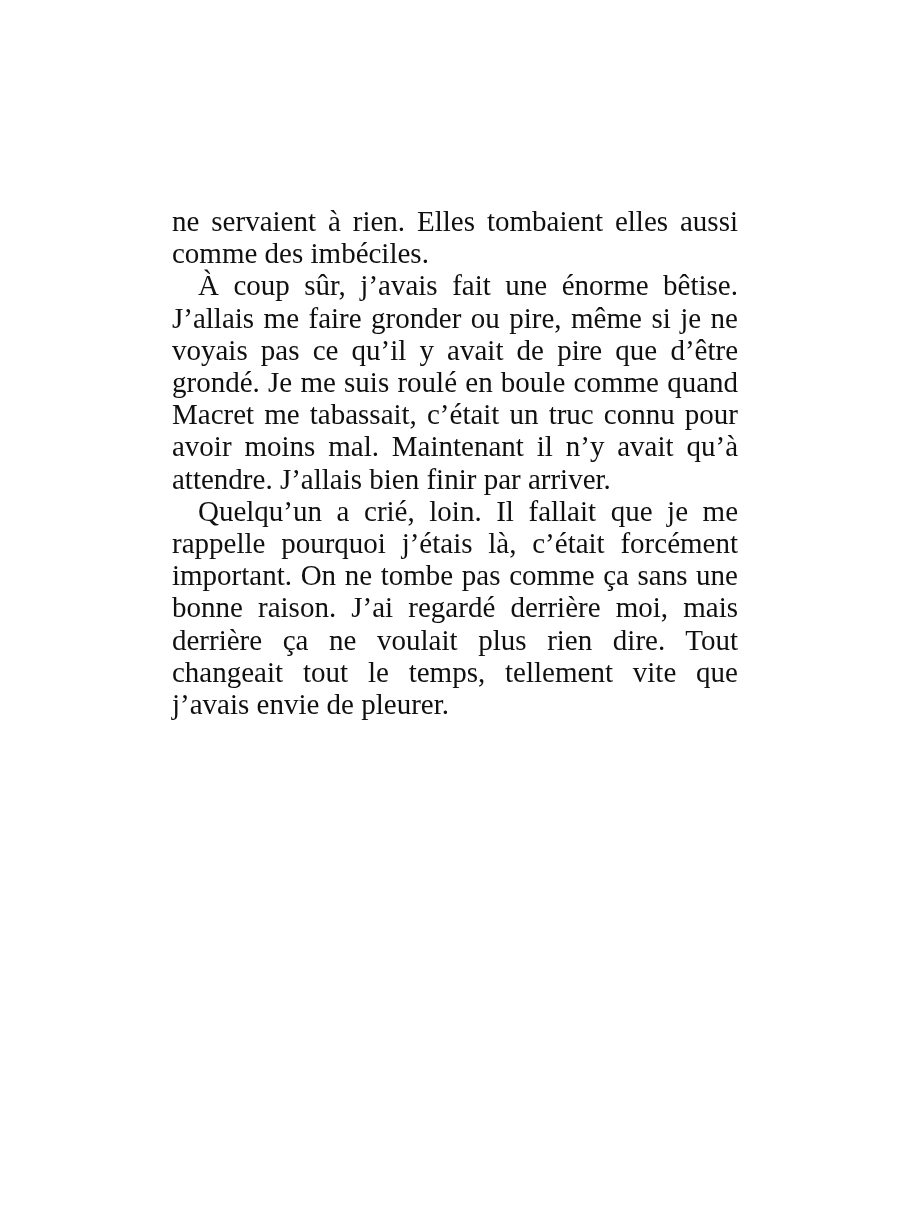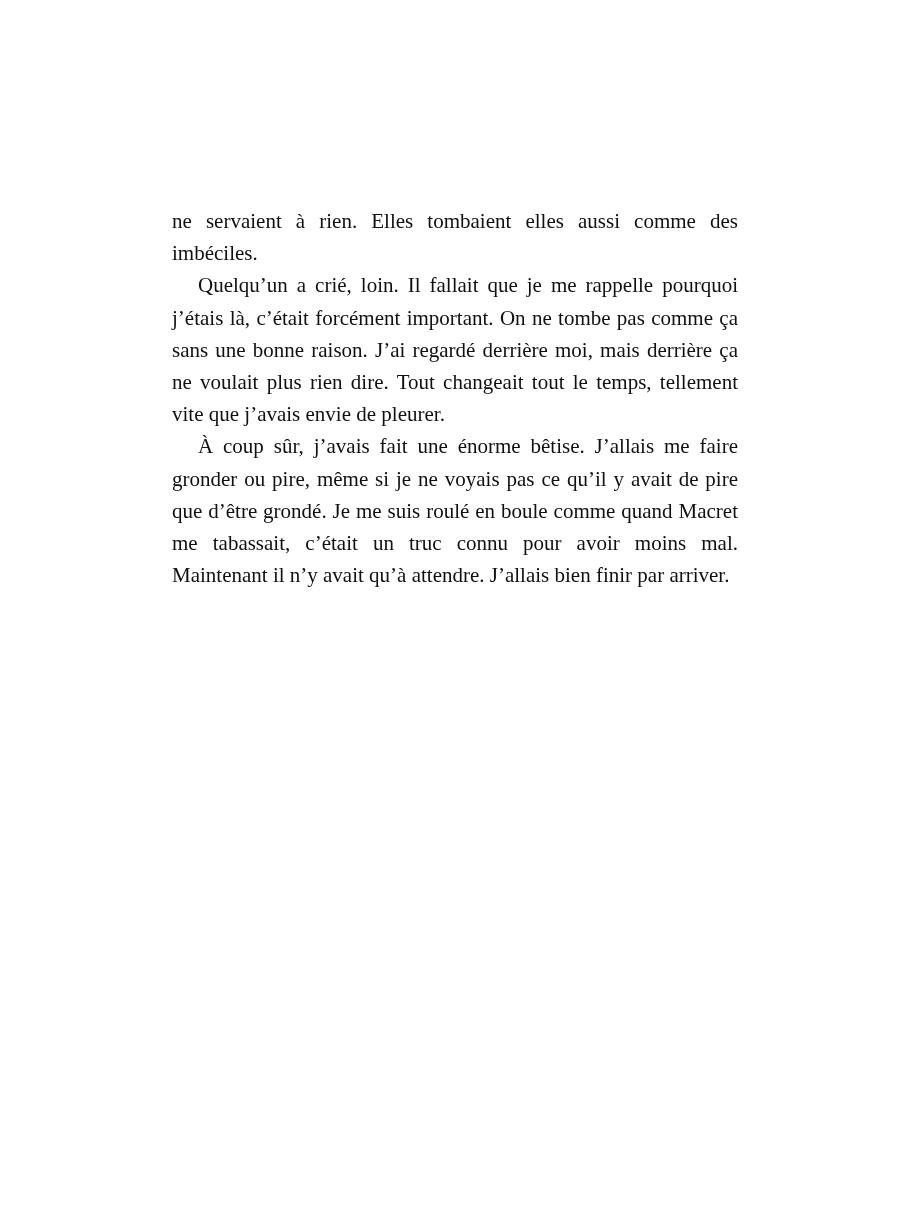--- a/index.html
+++ b/index.html
@@ -18,21 +18,21 @@
     background: #ffffff;
     overflow: hidden;
     margin: 0 auto;
   }
   .text-block {
     position: absolute;
     left: 172px;
     top: 205px;
     width: 566px;
     color: #101010;
-    font-size: 21px;
+    font-size: 29px;
     line-height: 32.2px;
     text-align: justify;
     text-justify: inter-word;
     -webkit-hyphens: manual;
     hyphens: manual;
     font-kerning: normal;
     text-rendering: optimizeLegibility;
   }
   .para {
     margin: 0;
@@ -49,20 +49,20 @@
 </style>
 </head>
 <body>
 
 <div class="page">
 
   <div class="text-block">
 
     <p class="para no-indent">ne servaient à rien. Elles tombaient elles aussi comme des imbéciles.</p>
 
+    <p class="para">À coup sûr, j’avais fait une énorme bêtise. J’allais me faire gronder ou pire, même si je ne voyais pas ce qu’il y avait de pire que d’être grondé. Je me suis roulé en boule comme quand Macret me tabassait, c’était un truc connu pour avoir moins mal. Maintenant il n’y avait qu’à attendre. J’allais bien finir par arriver.</p>
+
     <p class="para">Quelqu’un a crié, loin. Il fallait que je me rappelle pourquoi j’étais là, c’était forcément important. On ne tombe pas comme ça sans une bonne raison. J’ai regardé derrière moi, mais derrière ça ne voulait plus rien dire. Tout changeait tout le temps, tellement vite que j’avais envie de pleurer.</p>
-
-    <p class="para">À coup sûr, j’avais fait une énorme bêtise. J’allais me faire gronder ou pire, même si je ne voyais pas ce qu’il y avait de pire que d’être grondé. Je me suis roulé en boule comme quand Macret me tabassait, c’était un truc connu pour avoir moins mal. Maintenant il n’y avait qu’à attendre. J’allais bien finir par arriver.</p>
 
 
   </div>
 
 </div>
 
 </body></html>

